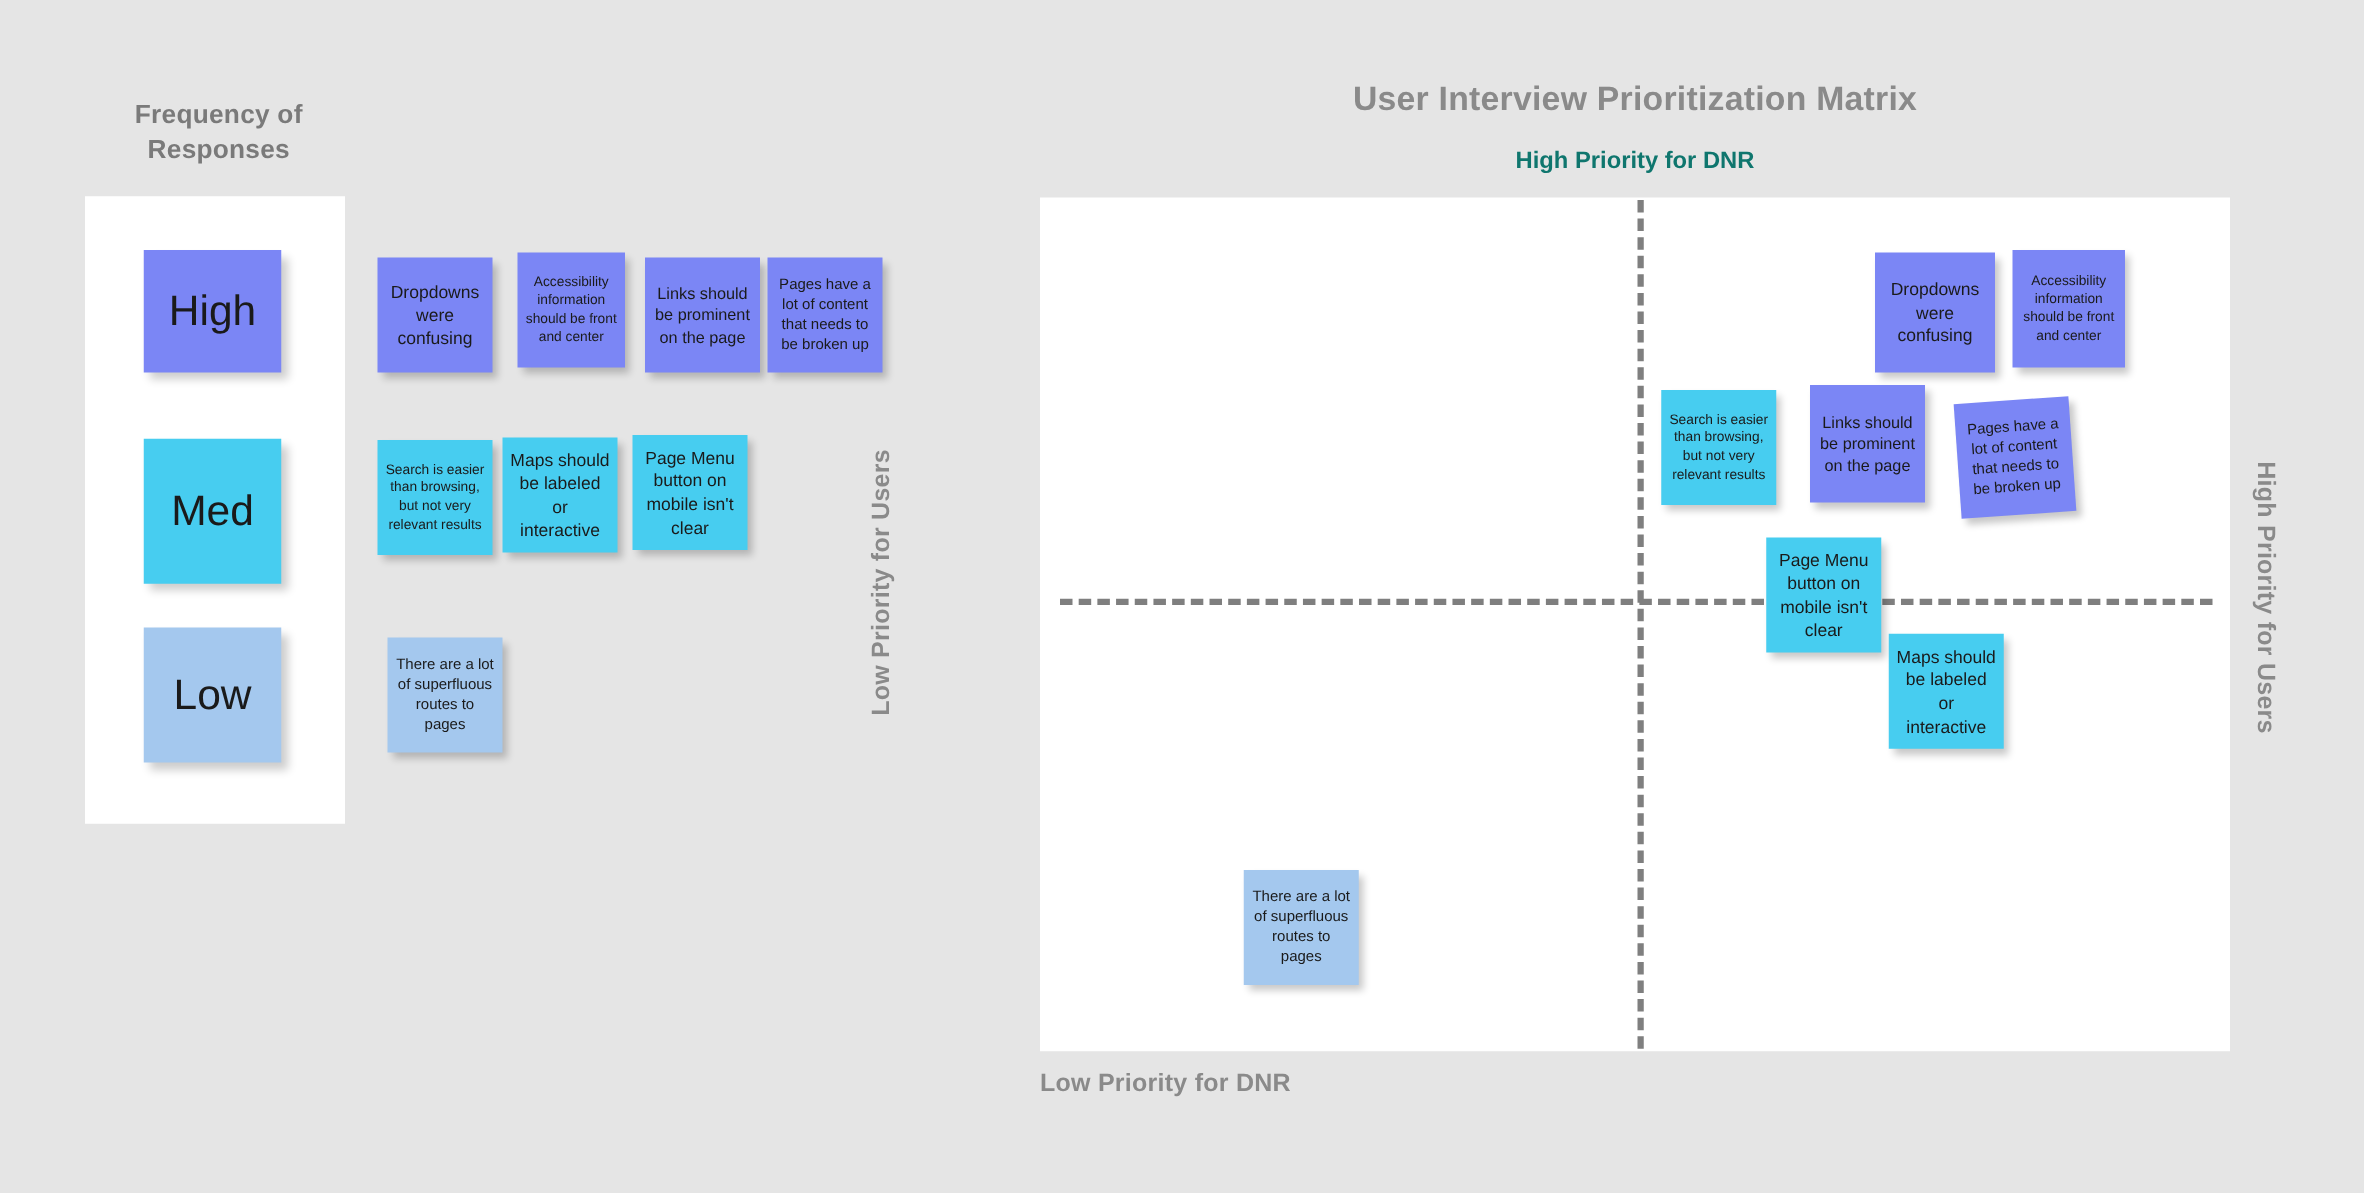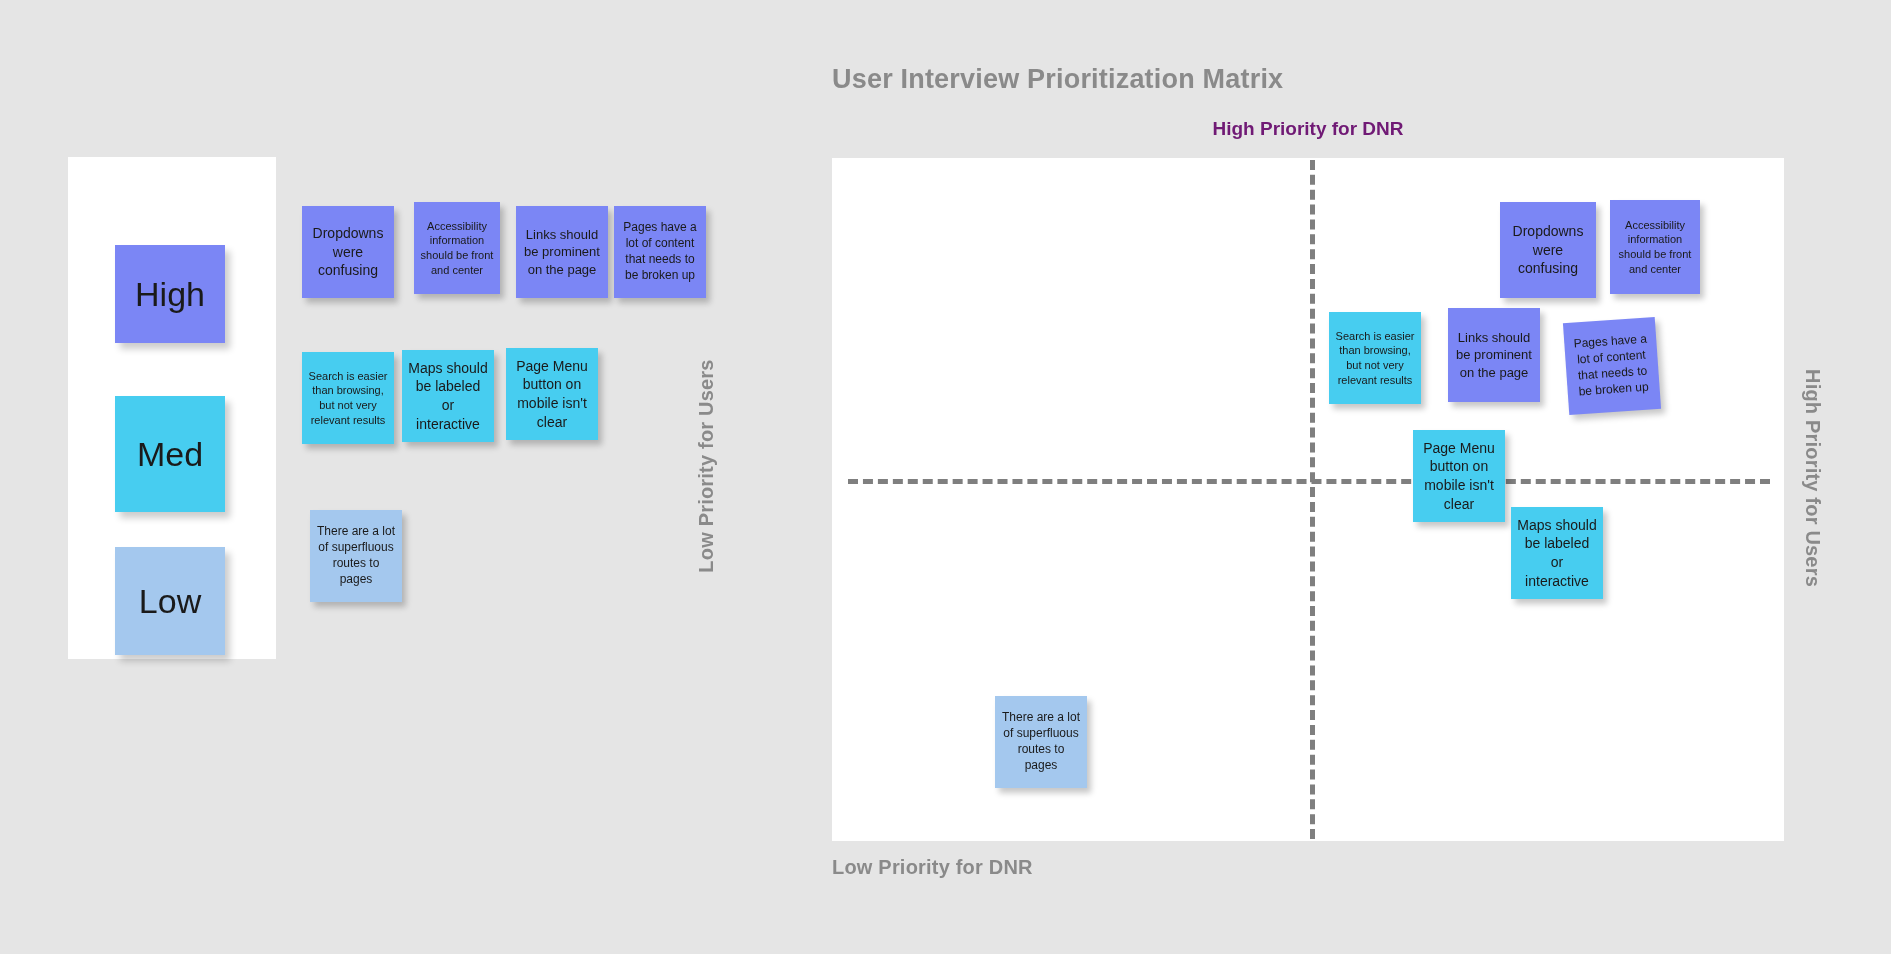--- a/index.html
+++ b/index.html
@@ -41,21 +41,20 @@
     background: #ffffff;
   }
   .legend-note {
     position: absolute;
     display: flex;
     align-items: center;
     justify-content: center;
     font-size: 34px;
     color: #1a1a1a;
     box-shadow: 5px 6px 7px rgba(0,0,0,0.20);
-    margin-top: 45px;
   }
 
   
   .note {
     position: absolute;
     display: flex;
     align-items: center;
     justify-content: center;
     text-align: center;
     color: #1a1a1a;
@@ -65,34 +64,35 @@
     overflow: hidden;
   }
   .note span { display: block; width: 100%; }
 
   
   .matrix-title {
     position: absolute;
     left: 832px;
     top: 64px;
     width: 952px;
+    text-align: center;
     font-size: 27px;
     font-weight: bold;
     color: #8a8a8a;
     letter-spacing: 0.2px;
   }
   .matrix-subtitle {
     position: absolute;
     left: 832px;
     top: 118px;
     width: 952px;
     text-align: center;
     font-size: 19px;
     font-weight: bold;
-    color: #701a75;
+    color: #0f766e;
   }
   .matrix-plot {
     position: absolute;
     left: 832px;
     top: 158px;
     width: 952px;
     height: 683px;
     background: #ffffff;
   }
   .axis-dash-v {
@@ -134,20 +134,21 @@
     left: 832px;
     top: 856px;
     width: 952px;
   }
 </style>
 </head>
 <body>
 
 <div id="board">
 
+  <div class="legend-title">Frequency of Responses</div>
   <div class="legend-card"></div>
   <div id="legend-notes">
       <div class="legend-note" style="left: 115px; top: 200px; width: 110px; height: 98px; background: rgb(123, 134, 245);">
         <span>High</span>
       </div>
       <div class="legend-note" style="left: 115px; top: 351px; width: 110px; height: 116px; background: rgb(71, 205, 240);">
         <span>Med</span>
       </div>
       <div class="legend-note" style="left: 115px; top: 502px; width: 110px; height: 108px; background: rgb(164, 200, 238);">
         <span>Low</span>

